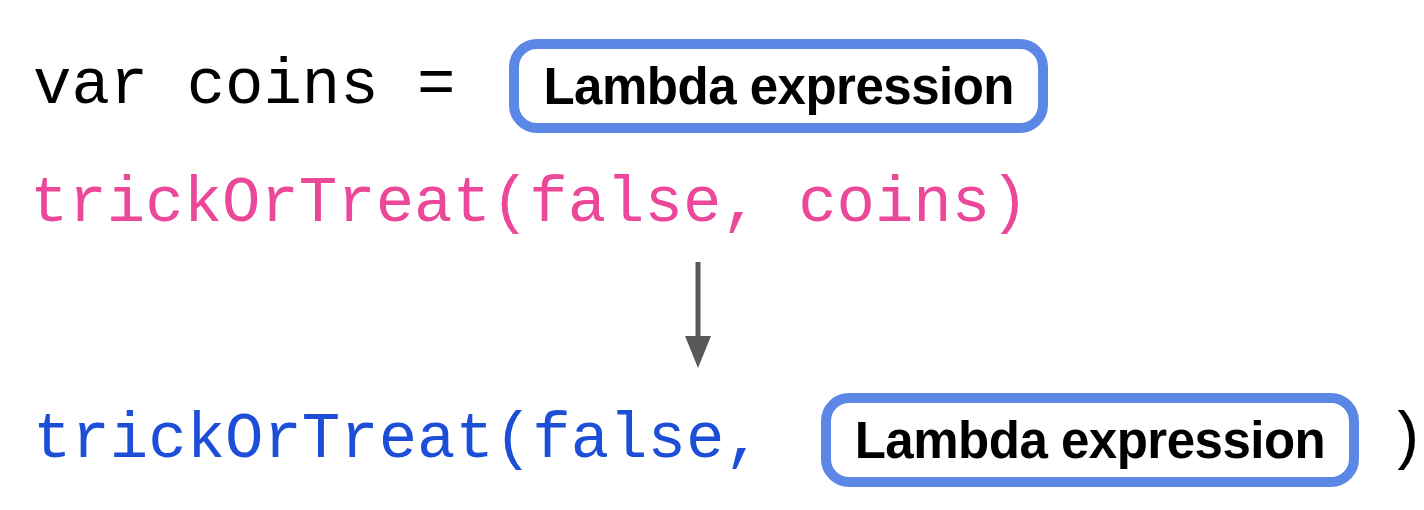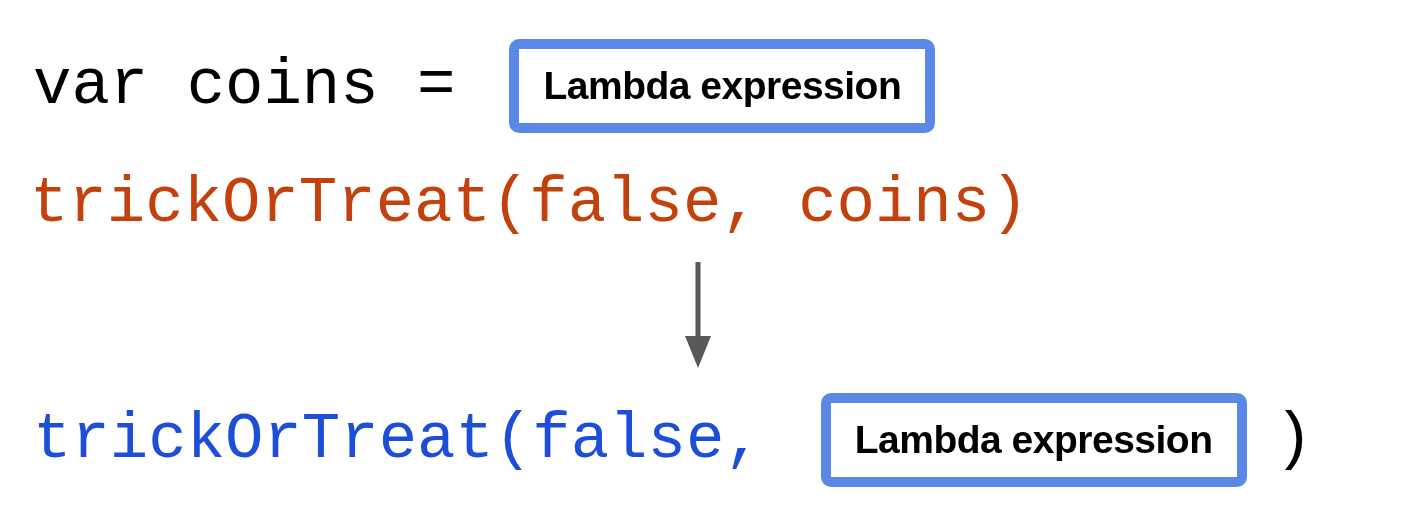--- a/index.html
+++ b/index.html
@@ -42,29 +42,29 @@
   }
   .row-call-after {
     left: 33px;
     top: 392px;
     height: 96px;
   }
   .pill {
     box-sizing: border-box;
     height: 94px;
     border: 10px solid #5b87e6;
-    border-radius: 10px;
+    border-radius: 28px;
     background: #ffffff;
     display: flex;
     align-items: center;
     justify-content: center;
     padding: 0 24px;
     font-family: "Liberation Sans", sans-serif;
     font-weight: 700;
-    font-size: 39px;
+    font-size: 51px;
     letter-spacing: -0.5px;
     color: #000000;
     white-space: nowrap;
   }
   .pill-1 { margin-left: 54px; }
   .pill-2 { margin-left: 58px; }
   .closing-paren { margin-left: 28px; }
   .arrow-wrap {
     position: absolute;
     left: 678px;
@@ -79,21 +79,21 @@
 <div class="canvas" style="background-color: rgb(255, 255, 255);">
 
   <div class="row row-assignment">
     <span class="code" style="color: rgb(0, 0, 0);">var coins =</span>
     <div class="pill pill-1" style="border-color: rgb(91, 135, 230); background-color: rgb(255, 255, 255); color: rgb(0, 0, 0);">
       <span>Lambda expression</span>
     </div>
   </div>
 
   <div class="row row-call-before">
-    <span class="code" style="color: #c2410c;">trickOrTreat(false, coins)</span>
+    <span class="code" style="color: #ec4899;">trickOrTreat(false, coins)</span>
   </div>
 
   <div class="arrow-wrap">
     <svg width="40" height="112" viewBox="0 0 40 112" aria-hidden="true">
       <rect x="17.5" y="4" width="5" height="76" fill="#58595b"></rect>
       <polygon points="7,78 33,78 20,110" fill="#58595b"></polygon>
     </svg>
   </div>
 
   <div class="row row-call-after">

